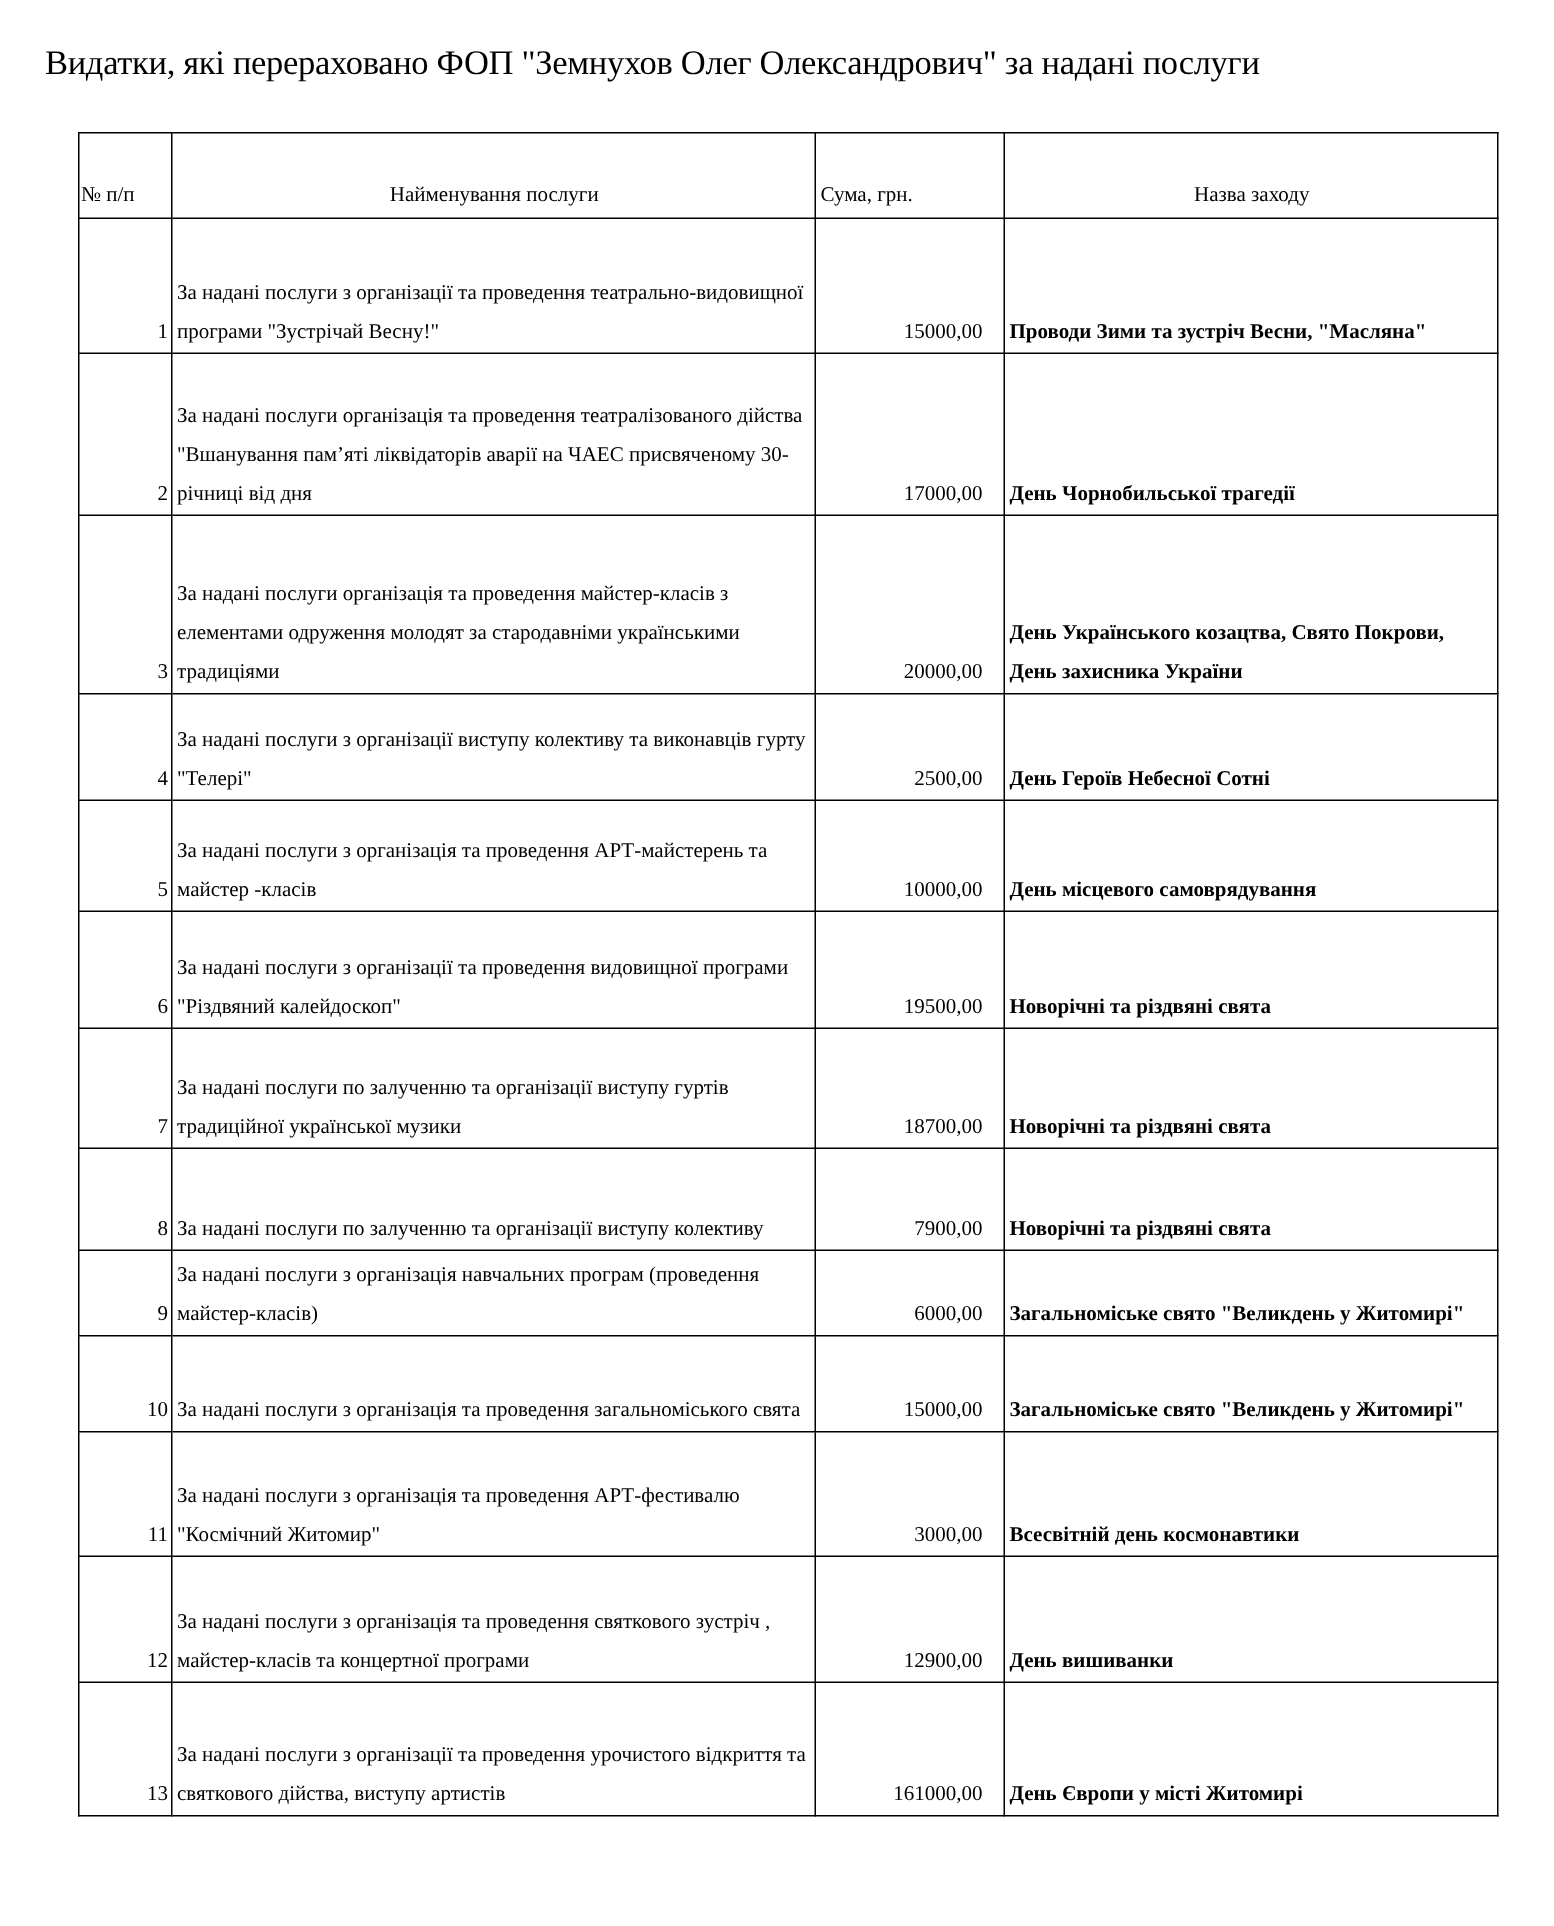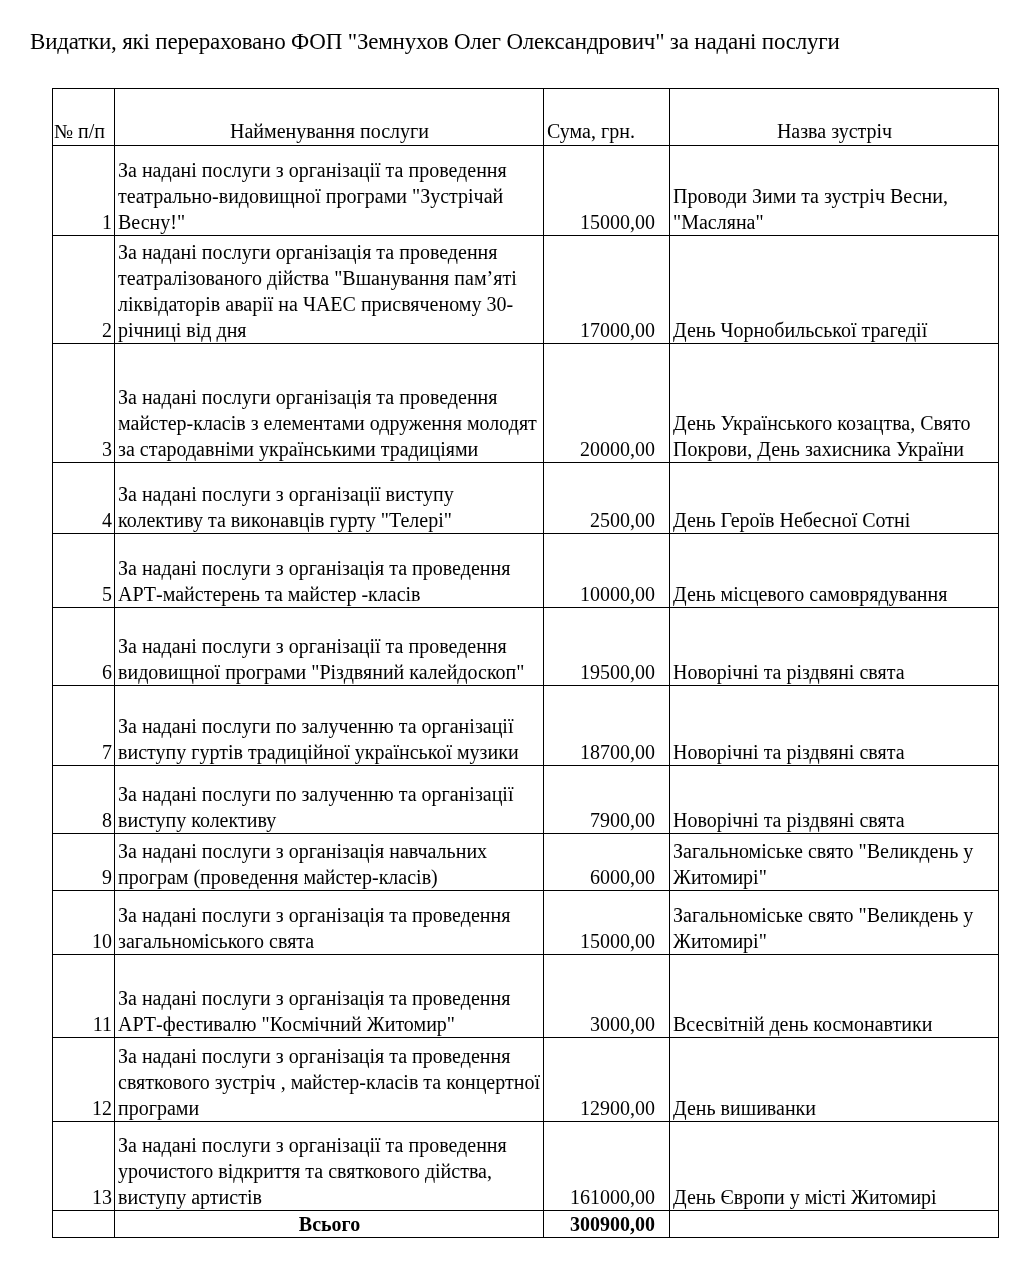--- a/index.html
+++ b/index.html
@@ -10,54 +10,54 @@
   }
   .title {
     position: absolute; left: 30px; top: 22px; width: 980px;
     font-size: 23px; line-height: 40px; white-space: nowrap;
     letter-spacing: -0.2px;
   }
   table {
     position: absolute; left: 52px; top: 88px;
     border-collapse: collapse; table-layout: fixed;
     width: 946px;
-    font-size: 20px; line-height: 26px;
+    font-size: 14px; line-height: 26px;
   }
   td, th {
     border: 1.6px solid #000; padding: 0 2px 0 3px;
     vertical-align: bottom; font-weight: normal;
   }
   th { text-align: center; padding-bottom: 1px; }
   th.num { text-align: left; padding-left: 1px; }
   th.sum { text-align: left; }
   td.num { text-align: right; padding-right: 2px; }
   td.sum { text-align: right; padding-right: 14px; }
   td.name { text-align: left; margin-left: 40px; }
-  td.event { text-align: left; }
+  td.event { text-align: left; font-weight: bold; }
   tr.total td { font-weight: bold; }
   tr.total td.name { text-align: center; }
 </style>
 </head>
 <body>
 
 <div class="title">Видатки, які перераховано ФОП "Земнухов Олег Олександрович" за надані послуги</div>
 
 <table>
   <colgroup>
     <col style="width:62px">
     <col style="width:429px">
     <col style="width:126px">
     <col style="width:329px">
   </colgroup>
   <thead>
     <tr style="height:57px">
       <th class="num">№ п/п</th>
       <th>Найменування послуги</th>
       <th class="sum">Сума, грн.</th>
-      <th>Назва зустріч</th>
+      <th>Назва заходу</th>
     </tr>
   </thead>
   <tbody>
     <tr style="height:90px">
       <td class="num">1</td>
       <td class="name">За надані послуги з організації та проведення театрально-видовищної програми "Зустрічай Весну!"</td>
       <td class="sum">15000,00</td>
       <td class="event">Проводи Зими та зустріч Весни, "Масляна"</td>
     </tr>
     <tr style="height:108px">
@@ -125,20 +125,14 @@
       <td class="name">За надані послуги з організація та проведення святкового зустріч , майстер-класів та концертної програми</td>
       <td class="sum">12900,00</td>
       <td class="event"> День вишиванки</td>
     </tr>
     <tr style="height:89px">
       <td class="num">13</td>
       <td class="name">За надані послуги з організації та проведення урочистого відкриття та святкового дійства, виступу артистів</td>
       <td class="sum">161000,00</td>
       <td class="event">День Європи у місті Житомирі</td>
     </tr>
-    <tr class="total" style="height:26px">
-      <td class="num"></td>
-      <td class="name">Всього</td>
-      <td class="sum">300900,00</td>
-      <td class="event"></td>
-    </tr>
   </tbody>
 </table>
 
 </body></html>

